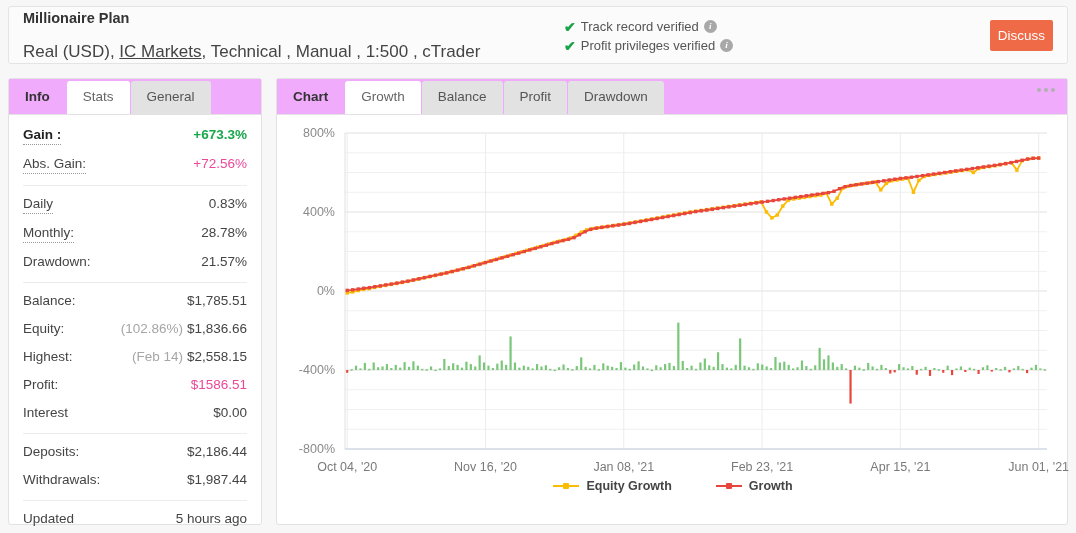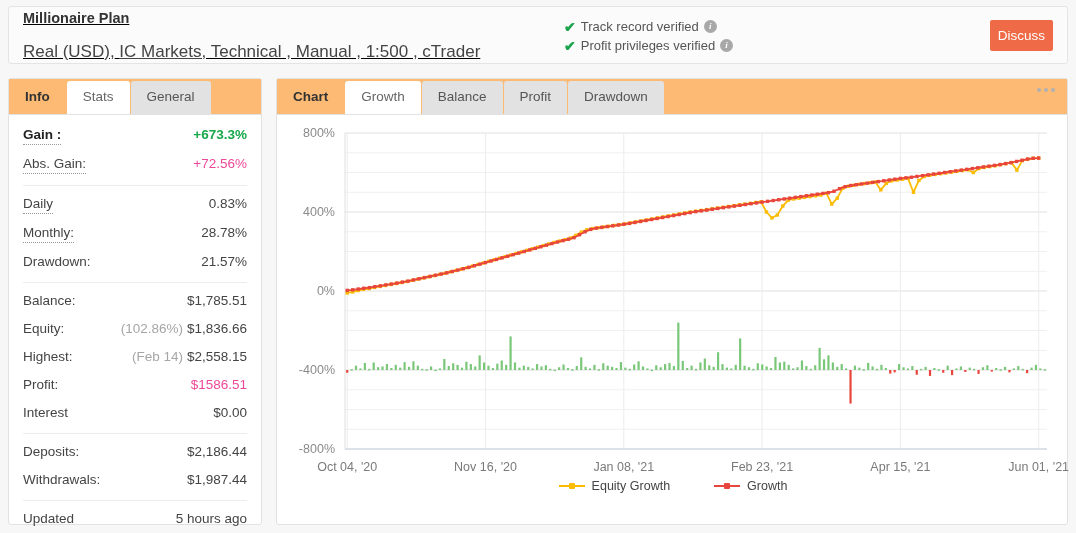--- a/index.html
+++ b/index.html
@@ -13,21 +13,21 @@
 
   
   .header {
     position: absolute; left: 8px; top: 6px;
     width: 1060px; height: 58px;
     background: #fbfbfb;
     border: 1px solid #e4e4e4;
     border-radius: 3px;
     display: flex; align-items: center;
   }
-  .header-left { padding-left: 14px; flex: 0 0 auto; text-decoration: underline; }
+  .header-left { padding-left: 14px; flex: 0 0 auto; }
   .acct-title {
     font-size: 14.5px; font-weight: bold; color: #333; line-height: 19px;
   }
   .acct-sub {
     font-size: 17px; color: #444; line-height: 20px; margin-top: 14px;
   }
   .acct-sub a { color: #444; text-decoration: underline; }
 
   .header-mid {
     position: absolute; left: 555px; top: 11px;
@@ -56,21 +56,21 @@
   
   .panel {
     position: absolute; background: #fff;
     border: 1px solid #e2e2e2; border-radius: 3px;
   }
   .left-panel { left: 8px; top: 78px; width: 254px; height: 447px; }
   .right-panel { left: 276px; top: 78px; width: 792px; height: 447px; }
 
   .tabbar {
     height: 36px; display: flex; align-items: flex-end;
-    border-bottom: 1px solid #e2e2e2; background: #fdba74;
+    border-bottom: 1px solid #e2e2e2; background: #f0abfc;
     padding-left: 0; position: relative;
   }
   .tab {
     font-size: 13.5px; color: #555; padding: 8px 16px 9px;
     background: #e2e2e2; border-radius: 3px 3px 0 0;
     margin-right: 1px; cursor: pointer; line-height: 16px;
   }
   .tab.active { background: #fff; color: #666; }
   .tab.label-tab {
     background: transparent; color: #333; font-weight: bold; cursor: default;
@@ -97,21 +97,21 @@
   .sval.green { color: #ec4899; }
   .sval.green-bold { color: #17a84b; font-weight: bold; }
   .sval .muted { color: #a6a6a6; margin-right: 4px; }
   .sep { height: 1px; background: #ececec; margin: 6px 0 4px; }
 
   
   .chart-wrap { position: relative; width: 792px; height: 410px; }
   .legend {
     position: absolute; left: 0; right: 0; bottom: 32px;
     display: flex; justify-content: center; gap: 44px;
-    font-size: 12.5px; color: #444;
+    font-size: 12.5px; color: #444; font-weight: bold;
   }
   .legend-item { display: flex; align-items: center; gap: 7px; cursor: pointer; }
   .lg-swatch { width: 26px; height: 2px; position: relative; display: block; }
   .lg-swatch::after {
     content: ""; position: absolute; left: 10px; top: -2px;
     width: 6px; height: 6px; border-radius: 1px; background: inherit;
   }
 </style>
 </head>
 <body>

